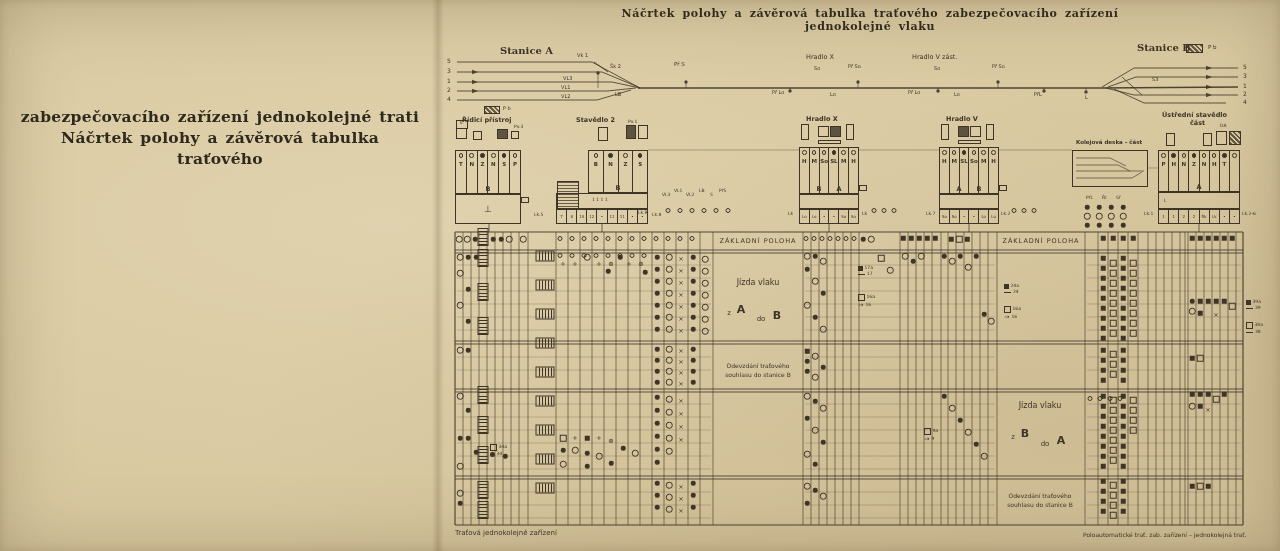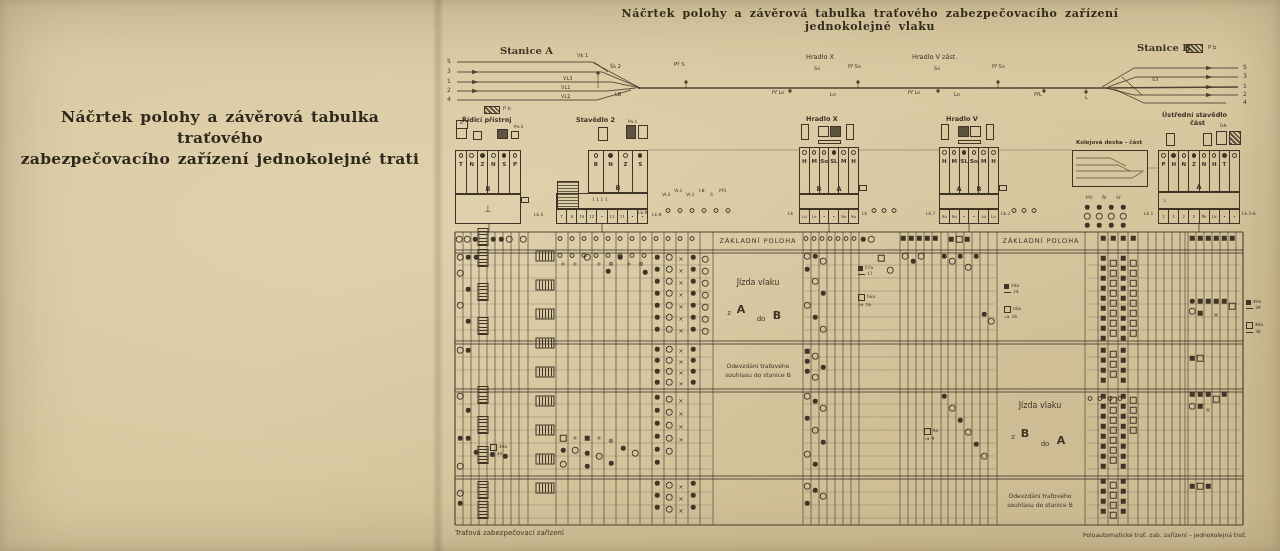--- a/index.html
+++ b/index.html
@@ -63,22 +63,22 @@
   .hatch{background:repeating-linear-gradient(45deg,rgba(63,53,39,.75) 0 1.5px,transparent 1.5px 3.5px)}
   .darkfill{background:rgba(63,53,39,.8)}
   .dense{background:repeating-linear-gradient(to bottom,rgba(63,53,39,.75) 0 1px,transparent 1px 3px)}
 </style>
 </head>
 <body>
 
 <div class="page">
   <div class="top-title">Náčrtek polohy a závěrová tabulka traťového zabezpečovacího zařízení jednokolejné vlaku</div>
   <div class="left-title">
+    <div>zabezpečovacího zařízení jednokolejné trati</div>
     <div>Náčrtek polohy a závěrová tabulka traťového</div>
-    <div>zabezpečovacího zařízení jednokolejné trati</div>
   </div>
   <svg id="art" width="1280" height="551">
       <line x1="457" y1="62" x2="592" y2="62" stroke="#3f3527" stroke-width="0.9" stroke-opacity="0.9"></line>
       <line x1="592" y1="62" x2="640" y2="88" stroke="#3f3527" stroke-width="0.9" stroke-opacity="0.9"></line>
       <line x1="457" y1="72" x2="602" y2="72" stroke="#3f3527" stroke-width="0.9" stroke-opacity="0.9"></line>
       <line x1="602" y1="72" x2="638" y2="87" stroke="#3f3527" stroke-width="0.9" stroke-opacity="0.9"></line>
       <line x1="457" y1="82" x2="612" y2="82" stroke="#3f3527" stroke-width="0.9" stroke-opacity="0.9"></line>
       <line x1="612" y1="82" x2="640" y2="88" stroke="#3f3527" stroke-width="0.9" stroke-opacity="0.9"></line>
       <line x1="457" y1="91" x2="607" y2="91" stroke="#3f3527" stroke-width="0.9" stroke-opacity="0.9"></line>
       <line x1="607" y1="91" x2="636" y2="88" stroke="#3f3527" stroke-width="0.9" stroke-opacity="0.9"></line>
@@ -499,15 +499,15 @@
         <div class="lrow">
           <span class="mark-glyph g-os" style="display: inline-block;"></span>
           <span class="ltext">38a</span>
         </div>
         <div class="lrow">
           <span class="mark-glyph g-dash" style="display: inline-block;"></span>
           <span class="ltext">38</span>
         </div>
       </div></div>
   <div class="crease"></div>
-  <div class="caption caption-left">Traťová zabezpečovací zařízení</div>
+  <div class="caption caption-left">Traťová jednokolejné zařízení</div>
   <div class="caption caption-right">Poloautomatické trať. zab. zařízení – jednokolejná trať.</div>
 </div>
 
 </body></html>

